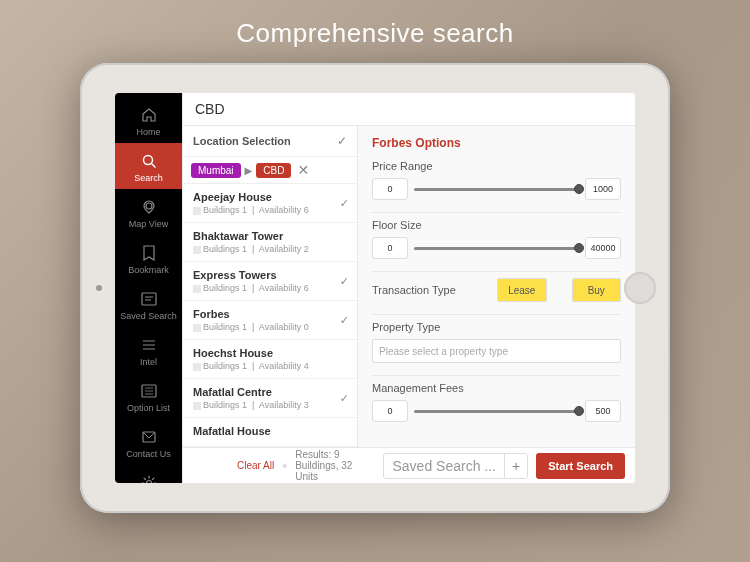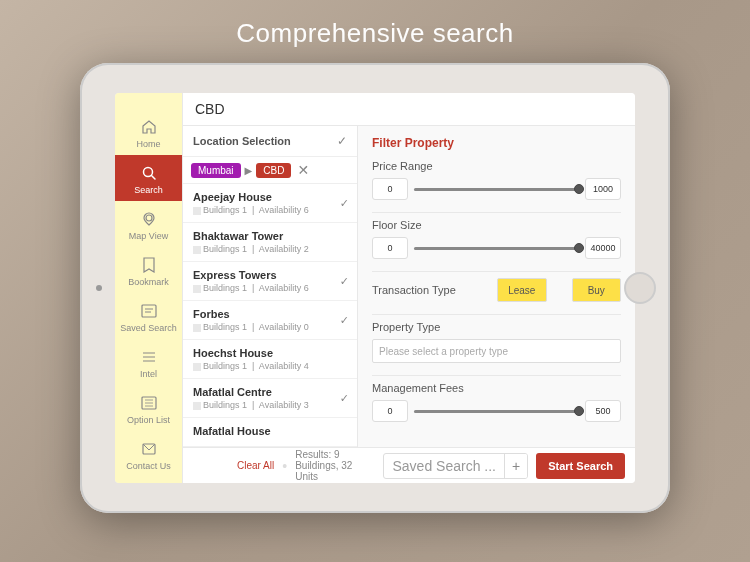--- a/index.html
+++ b/index.html
@@ -80,26 +80,26 @@
       transform: translateY(-50%);
       width: 6px;
       height: 6px;
       border-radius: 50%;
       background: #999;
     }
 
     
     .sidebar {
       width: 68px;
-      background: #fef9c3;
+      background: #000000;
       border-right: 1px solid #e8e8e8;
       display: flex;
       flex-direction: column;
       align-items: center;
-      padding-top: 16px;
+      padding-top: 4px;
       flex-shrink: 0;
     }
 
     .sidebar-item {
       display: flex;
       flex-direction: column;
       align-items: center;
       padding: 8px 4px 6px;
       width: 100%;
       cursor: pointer;
@@ -640,21 +640,21 @@
 
             <div class="property-item">
               <div class="property-name">Mafatlal House</div>
             </div>
 
           </div>
         </div>
 
         <div class="right-panel">
 
-          <div class="filter-title">Filter Property</div>
+          <div class="filter-title">Forbes Options</div>
 
           <div class="filter-section">
             <div class="filter-section-label">Price Range</div>
             <div class="slider-row">
               <input type="text" class="slider-input" value="0" style="">
               <div class="slider-track-wrap">
                 <div class="slider-track">
                   <div class="slider-fill" style="width:100%"></div>
                   <div class="slider-thumb"></div>
                 </div>

